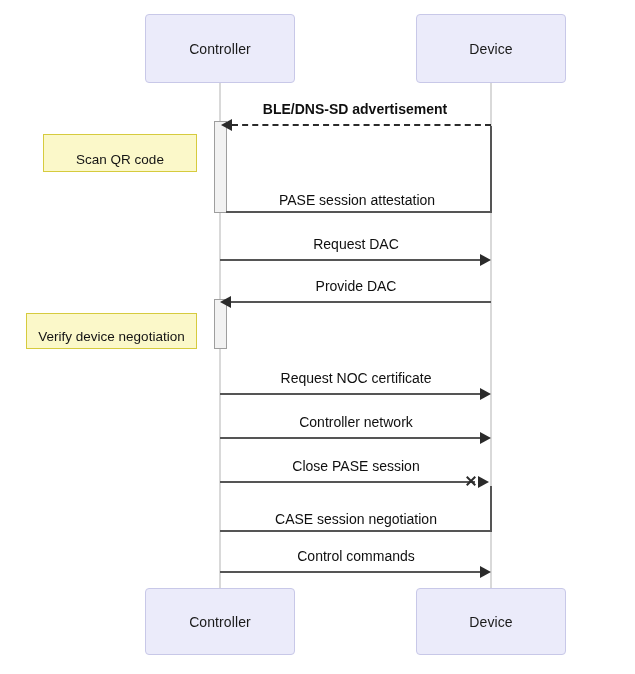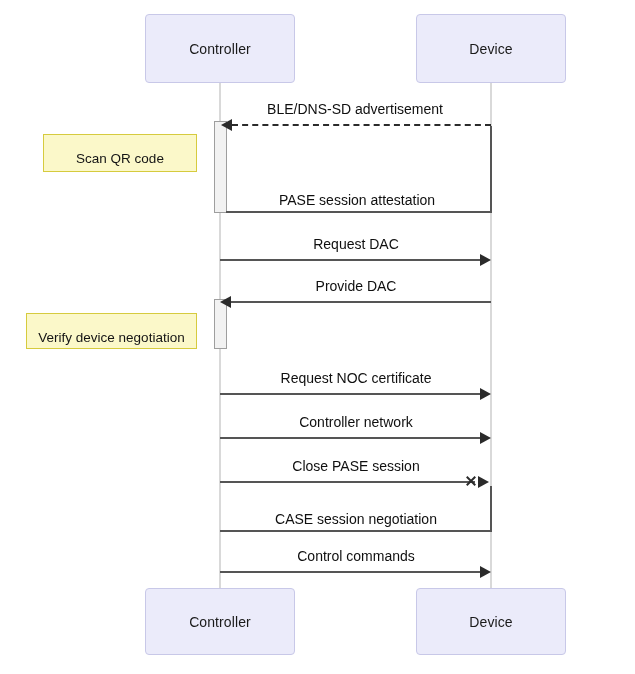--- a/index.html
+++ b/index.html
@@ -45,25 +45,25 @@
     background: #f2f2f2;
     border: 1px solid #9e9e9e;
   }
   
   .note {
     position: absolute;
     box-sizing: border-box;
     background: #fbf8c9;
     border: 1px solid #d6cb3e;
     display: flex;
-    align-items: flex-start;
+    align-items: flex-end;
     justify-content: center;
     font-size: 13.5px;
     color: #141414;
-    padding: 16px 10px;
+    padding: 4px 10px;
     white-space: nowrap;
   }
   
   .msg-label {
     position: absolute;
     font-size: 14px;
     color: #0f0f0f;
     white-space: nowrap;
     text-align: center;
     transform: translateX(-50%);
@@ -134,21 +134,21 @@
   <div class="activation" style="left:214px; top:121px; height:92px;"></div>
   <div class="activation" style="left:214px; top:299px; height:50px;"></div>
 
   <div class="note" style="left:43px; top:134px; width:154px; height:38px;">
     <span>Scan QR code</span>
   </div>
   <div class="note" style="left:26px; top:313px; width:171px; height:36px;">
     <span>Verify device negotiation</span>
   </div>
 
-  <div class="msg-label" style="left:355px; top:101px;">
+  <div class="msg-label" style="left:355px; top:101px;font-weight:bold;">
     <span>BLE/DNS-SD advertisement</span>
   </div>
   <div class="msg-line dashed" style="left:232px; top:124px; width:259px;"></div>
   <div class="arrow-head left" style="left:221px; top:119px;"></div>
 
   <div class="msg-label" style="left:357px; top:192px;">
     <span>PASE session attestation</span>
   </div>
   <div class="bracket-side" style="left:490px; top:126px; height:86px;"></div>
   <div class="msg-line" style="left:226px; top:211px; width:266px;"></div>

